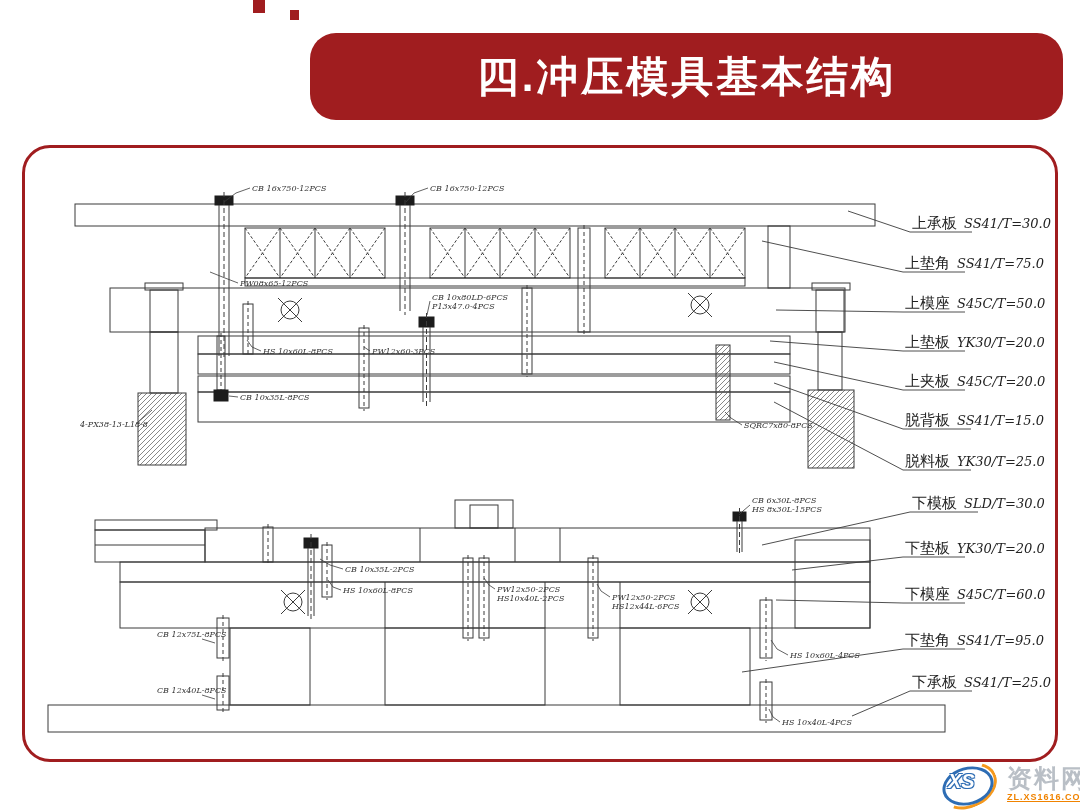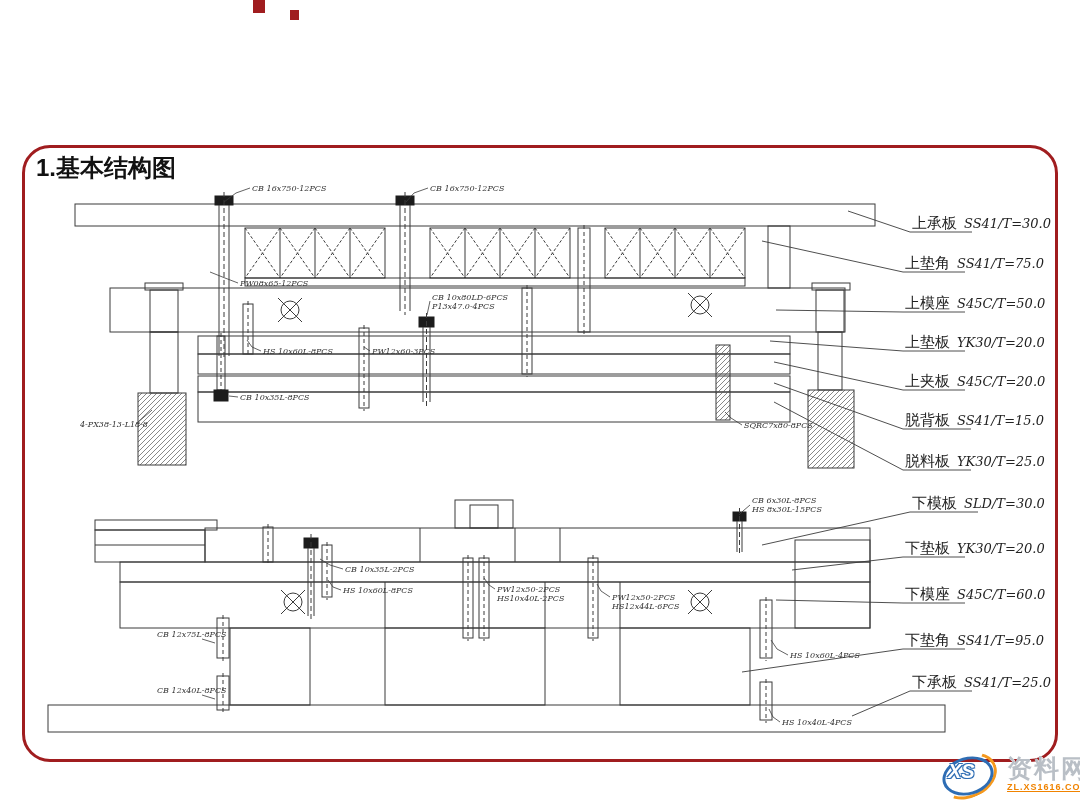--- a/index.html
+++ b/index.html
@@ -9,21 +9,21 @@
   .decor-sq.one{left:253px;top:0;width:12px;height:13px;}
   .decor-sq.two{left:290px;top:10px;width:9px;height:10px;}
   .banner{position:absolute;left:310px;top:33px;width:753px;height:87px;background:#a01d1f;
     border-radius:26px;display:flex;align-items:center;justify-content:center;}
   .banner span{color:#ffffff;font-size:42px;font-weight:bold;letter-spacing:3px;
     font-family:"Liberation Sans",sans-serif;}
   .panel{position:absolute;left:22px;top:145px;width:1030px;height:611px;background:#fff;
     border:3px solid #a01d1f;border-radius:28px;}
   .heading{position:absolute;left:36px;top:152px;font-size:24px;font-weight:bold;color:#111;}
   svg.diagram{position:absolute;left:0;top:0;width:1080px;height:810px;}
-  .watermark{position:absolute;right:2px;bottom:12px;width:140px;height:48px;display:flex;
+  .watermark{position:absolute;right:2px;bottom:2px;width:140px;height:48px;display:flex;
     align-items:center;gap:13px;background:transparent;}
   .wm-logo{position:relative;width:56px;height:44px;flex:0 0 auto;}
   .wm-ellipse{position:absolute;left:4px;top:5px;width:46px;height:32px;border:3px solid #2e6db4;
     border-radius:50%;transform:rotate(-16deg);}
   .wm-swoosh{position:absolute;left:0px;top:2px;width:54px;height:38px;border:3px solid transparent;
     border-bottom-color:#f5991e;border-right-color:#f5991e;border-radius:50%;transform:rotate(-24deg);}
   .wm-xs{position:absolute;left:10px;top:8px;font-size:20px;font-style:italic;font-weight:bold;
     color:#ffffff;text-shadow:1px 1px 0 #2e6db4,-1px -1px 0 #2e6db4,1px -1px 0 #2e6db4,-1px 1px 0 #2e6db4;}
   .wm-text{display:flex;flex-direction:column;line-height:1;}
   .wm-name{font-size:25px;font-weight:bold;color:#b9bfc6;letter-spacing:2px;
@@ -31,24 +31,26 @@
   .wm-url{font-size:9px;font-weight:bold;color:#f08300;letter-spacing:1px;margin-top:2px;text-decoration:underline;}
 </style>
 </head>
 <body>
 
 <div class="stage">
 
   <div class="decor-sq one"></div>
   <div class="decor-sq two"></div>
 
+  <div class="banner">
+    <span>四.冲压模具基本结构</span>
+  </div>
 
   <div class="panel"></div>
 
-  <div class="heading">1.基本结构图</div>
 
   <svg class="diagram" id="diagram" viewBox="0 0 1080 810">
     <defs>
       <pattern id="hatch" patternUnits="userSpaceOnUse" width="5" height="5">
         <path d="M0 5 L5 0" stroke="#555" stroke-width="0.7"></path>
       </pattern>
     </defs>
   <rect stroke="#3b3b3b" stroke-width="1" fill="none" x="75" y="204" width="800" height="22"></rect>
       <rect stroke="#3b3b3b" stroke-width="1" fill="none" x="245" y="278" width="500" height="8"></rect>
       <rect stroke="#3b3b3b" stroke-width="1" fill="none" x="768" y="226" width="22" height="62"></rect>

